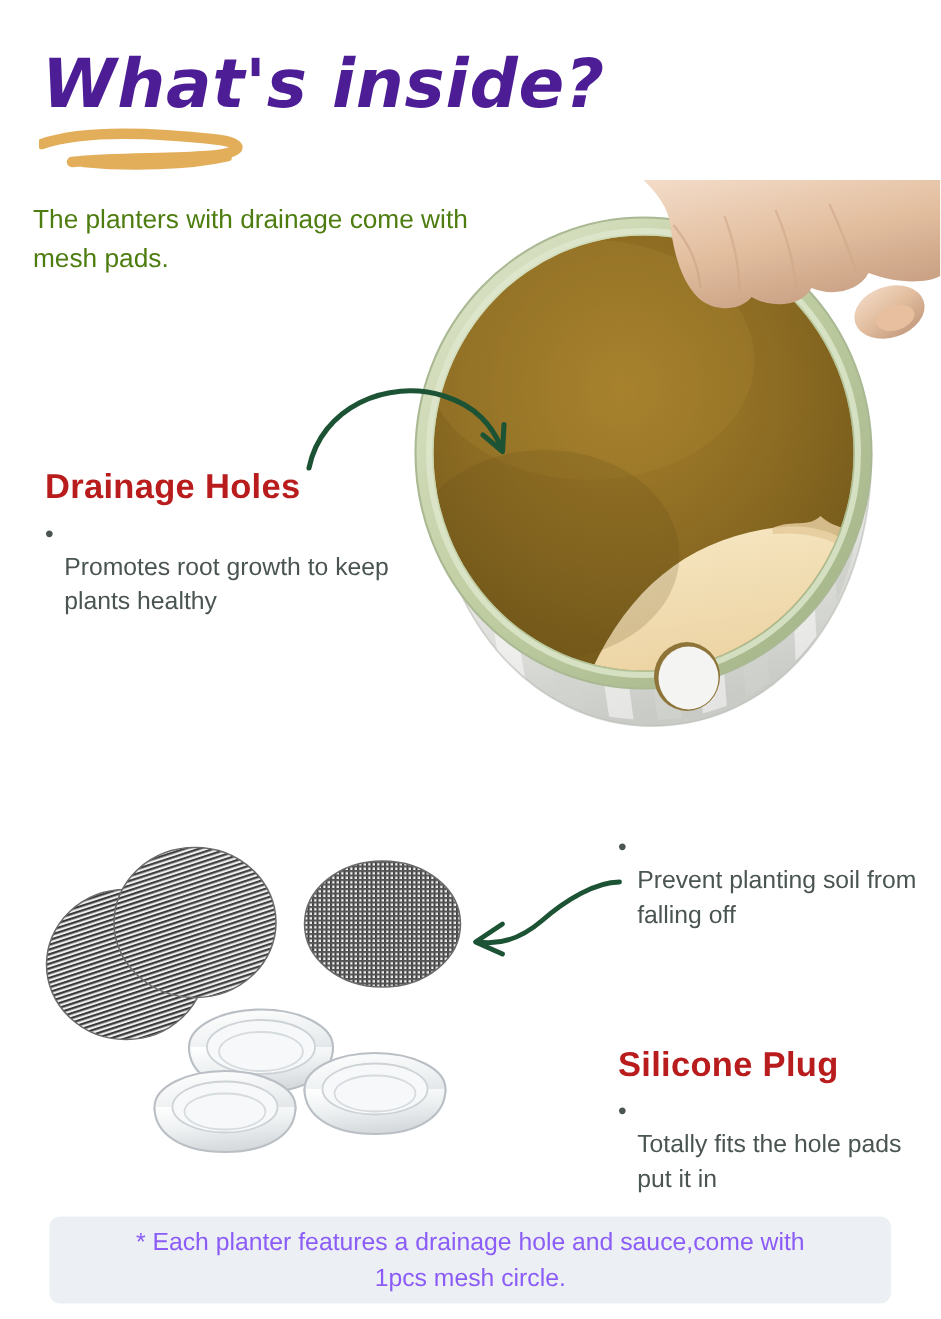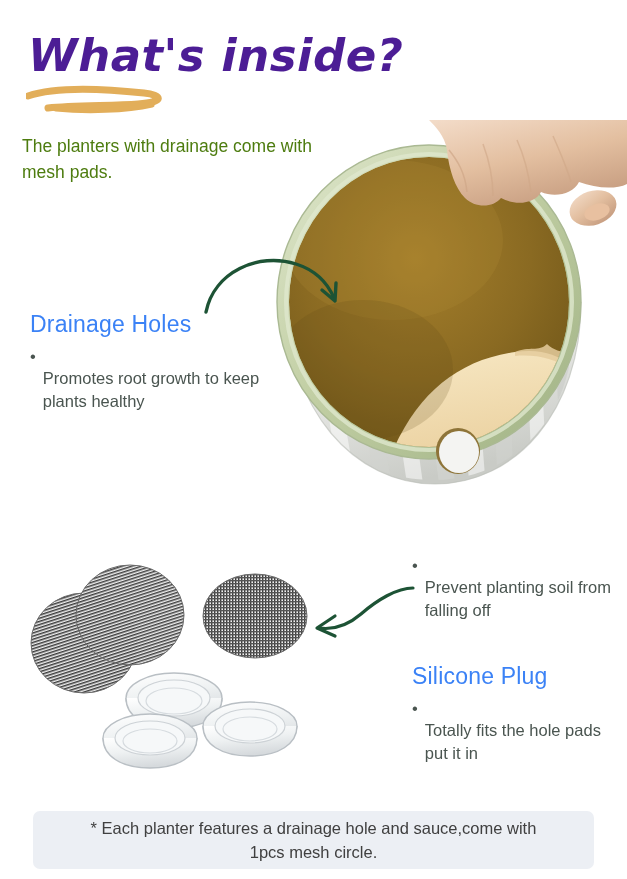--- a/index.html
+++ b/index.html
@@ -21,52 +21,52 @@
   }
   #title-swoosh{position:absolute;left:-2px;top:54px;width:150px;height:32px;}
 
   #intro-text{
     position:absolute;left:22px;top:133px;width:290px;
     font-size:17.5px;line-height:26px;color:#4d7c0f;
   }
 
   
   .sec-head{
-    font-size:23px;font-weight:400;color:#3b82f6;
+    font-size:23px;font-weight:700;color:#b91c1c;
     letter-spacing:.2px;line-height:28px;
   }
   .sec-bullet{
     font-size:16.5px;line-height:23px;color:#4a5550;
     display:flex;gap:7px;margin-top:7px;
   }
   .sec-bullet .dot{color:#4a5550;flex:0 0 auto;line-height:23px;}
   .sec-bullet .txt{flex:1 1 auto;margin-top:22px;}
 
   #drainage-block{position:absolute;left:30px;top:310px;width:240px;}
   #mesh-block{position:absolute;left:412px;top:547px;width:205px;}
-  #plug-block{position:absolute;left:412px;top:662px;width:205px;}
+  #plug-block{position:absolute;left:412px;top:695px;width:205px;}
 
   
   #bowl-photo{position:absolute;left:243px;top:120px;width:384px;height:380px;}
 
   
   #parts-photo{position:absolute;left:22px;top:538px;width:320px;height:235px;}
 
   
   #arrow-bowl{position:absolute;left:200px;top:250px;width:150px;height:70px;}
   #arrow-mesh{position:absolute;left:305px;top:572px;width:115px;height:72px;}
 
   
   #footnote{
     position:absolute;left:33px;top:811px;width:561px;height:58px;
     background:#eceff4;border-radius:7px;
     display:flex;align-items:center;justify-content:center;
   }
   #footnote-text{
-    font-size:16.5px;line-height:24px;color:#404040;
+    font-size:16.5px;line-height:24px;color:#8b5cf6;
     text-align:center;width:470px;
   }
 </style>
 </head>
 <body>
 
 <div id="title-block">
   <div id="title-text">What's inside?</div>
   <svg id="title-swoosh" viewBox="0 0 150 32">
     <path d="M2 12 C28 3, 72 4, 118 9 C136 11, 140 18, 112 20 C86 22, 48 21, 22 24" fill="none" stroke="#e2ae5a" stroke-width="7" stroke-linecap="round"></path>

